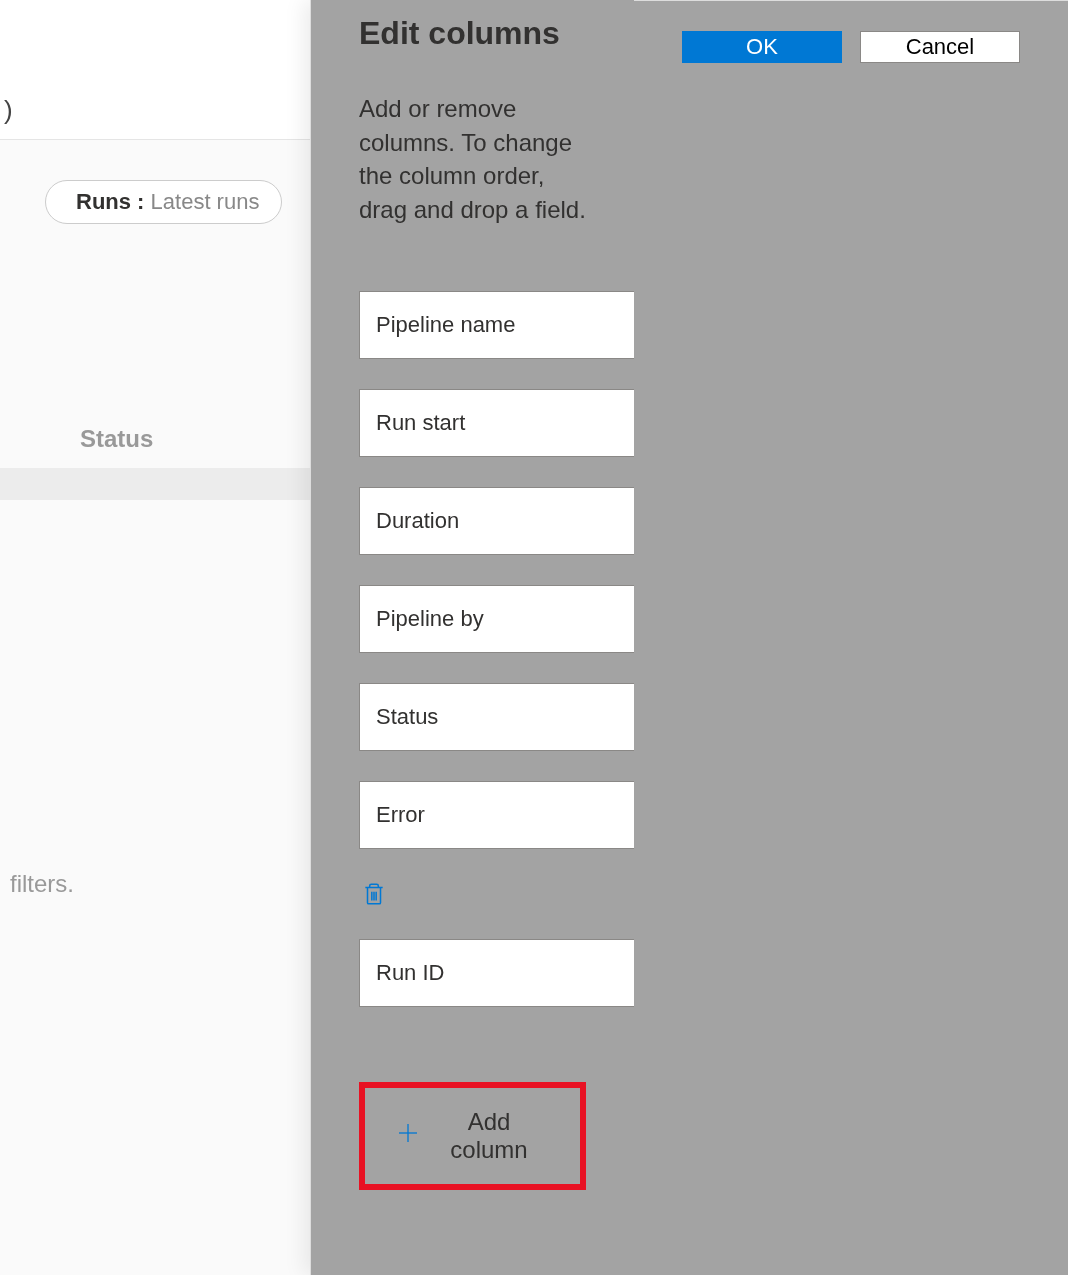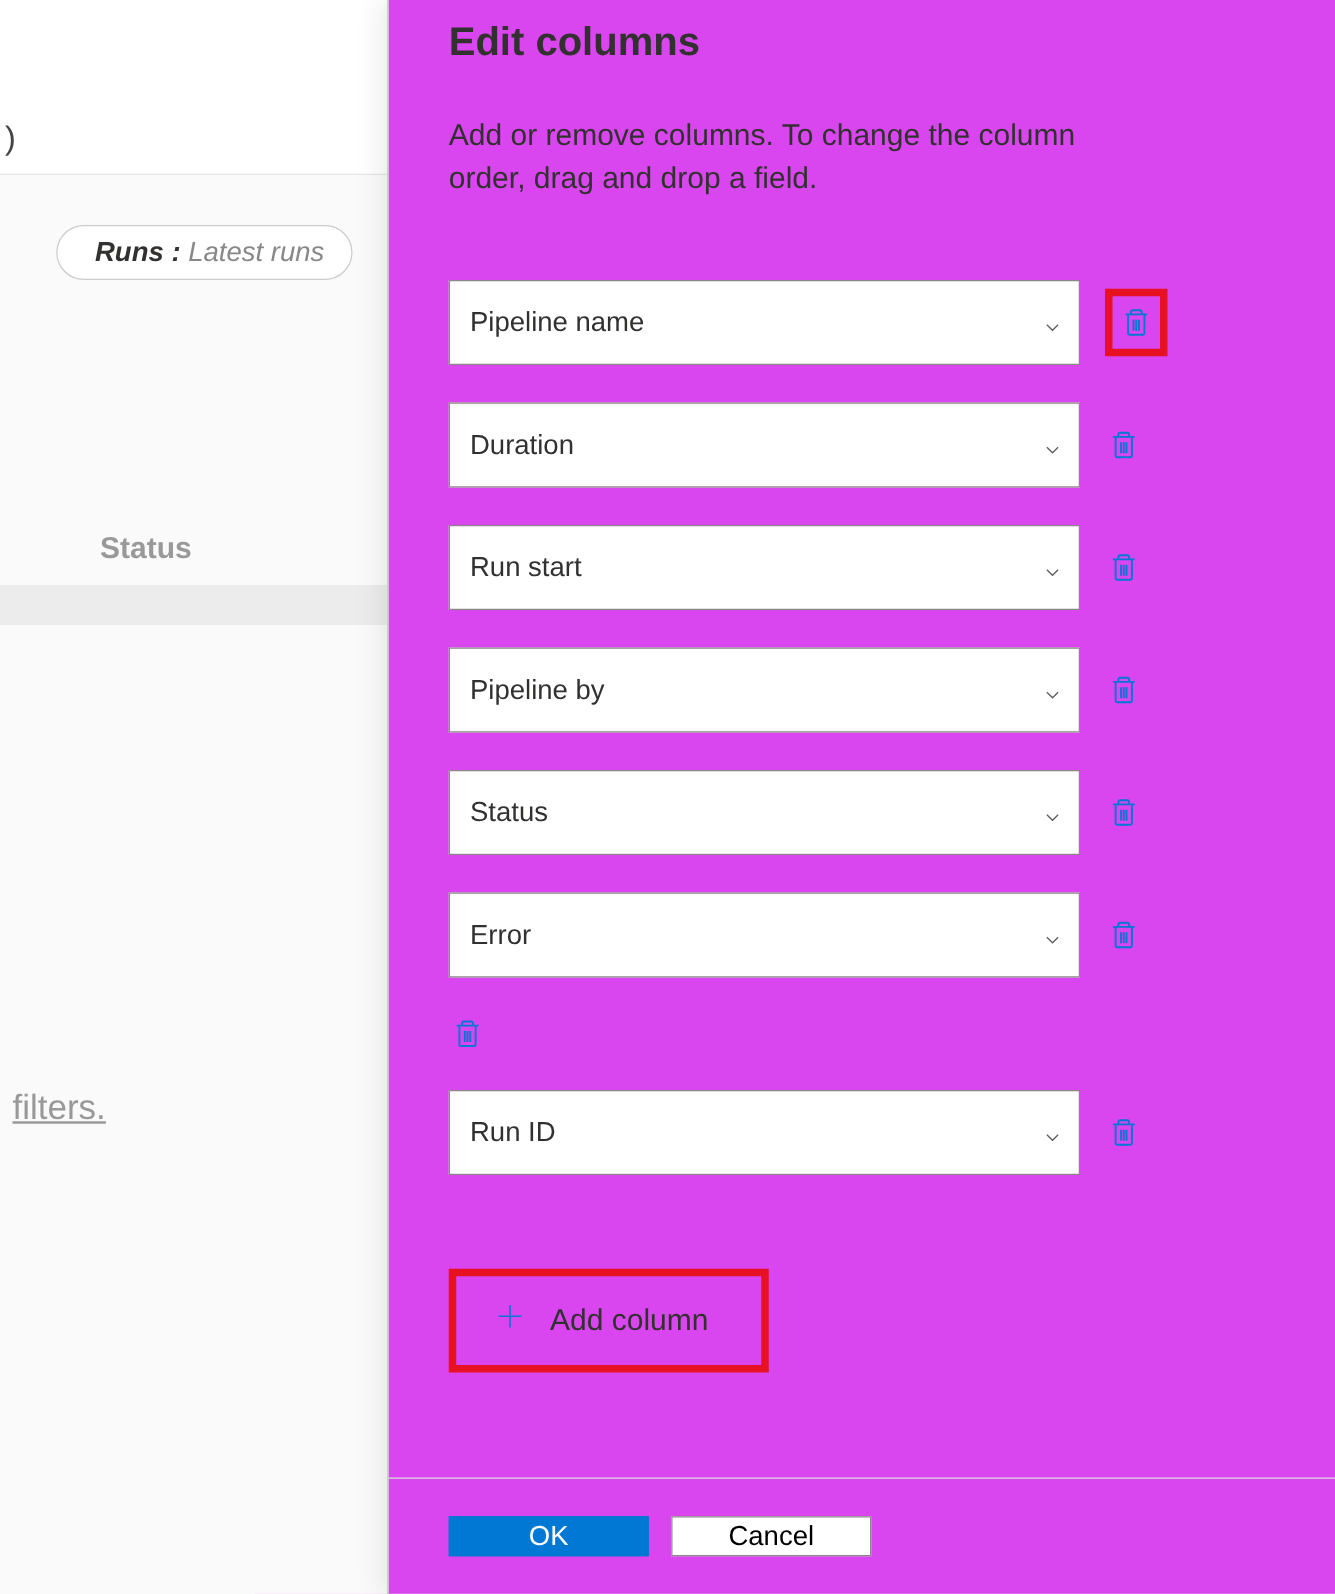--- a/index.html
+++ b/index.html
@@ -39,21 +39,20 @@
     }
     .filter-chip {
       position: absolute;
       left: 45px;
       top: 180px;
       border: 1px solid #ccc;
       border-radius: 28px;
       padding: 8px 22px 8px 30px;
       background: #fff;
       font-size: 22px;
-      font-style: italic;
     }
     .filter-chip .chip-label {
       color: #323130;
       font-weight: 600;
     }
     .filter-chip .chip-value {
       color: #888;
     }
     .bg-status {
       position: absolute;
@@ -68,35 +67,34 @@
       top: 468px;
       left: 0;
       width: 310px;
       height: 32px;
       background: #ececec;
     }
     .bg-filters {
       position: absolute;
       left: 10px;
       top: 870px;
-      font-size: 28px;
+      font-size: 24px;
       color: #999;
-      text-decoration: underline;
     }
     .panel {
       position: absolute;
       left: 310px;
       top: 0;
       right: 0;
       bottom: 0;
-      background: #d946ef;
+      background: #a3a3a3;
       border-left: 1px solid #ddd;
       box-shadow: -6px 0 20px rgba(0,0,0,0.08);
       display: flex;
-      flex-direction: column;
+      flex-direction: row;
     }
     .panel-body {
       padding: 15px 48px 0 48px;
       flex: 1;
       overflow: auto;
     }
     .panel-title {
       font-size: 32px;
       font-weight: 600;
       color: #323130;
@@ -248,39 +246,39 @@
                 <path d="M6 6v14a1 1 0 0 0 1 1h10a1 1 0 0 0 1-1V6"></path>
                 <line x1="10" y1="10" x2="10" y2="18"></line>
                 <line x1="12" y1="10" x2="12" y2="18"></line>
                 <line x1="14" y1="10" x2="14" y2="18"></line>
               </svg>
             </div>
           </div>
         </div>
         <div class="column-row">
           <div class="column-select">
+            <span>Run start</span>
+            <span class="chevron"><svg viewBox="0 0 24 24">
+                <polyline points="6 9 12 15 18 9"></polyline>
+              </svg></span>
+          </div>
+          <div class="delete-btn">
+            <svg viewBox="0 0 24 24">
+              <path d="M4 6h16"></path>
+              <path d="M8 6V4.5A1.5 1.5 0 0 1 9.5 3h5A1.5 1.5 0 0 1 16 4.5V6"></path>
+              <path d="M6 6v14a1 1 0 0 0 1 1h10a1 1 0 0 0 1-1V6"></path>
+              <line x1="10" y1="10" x2="10" y2="18"></line>
+              <line x1="12" y1="10" x2="12" y2="18"></line>
+              <line x1="14" y1="10" x2="14" y2="18"></line>
+            </svg>
+          </div>
+        </div>
+        <div class="column-row">
+          <div class="column-select">
             <span>Duration</span>
-            <span class="chevron"><svg viewBox="0 0 24 24">
-                <polyline points="6 9 12 15 18 9"></polyline>
-              </svg></span>
-          </div>
-          <div class="delete-btn">
-            <svg viewBox="0 0 24 24">
-              <path d="M4 6h16"></path>
-              <path d="M8 6V4.5A1.5 1.5 0 0 1 9.5 3h5A1.5 1.5 0 0 1 16 4.5V6"></path>
-              <path d="M6 6v14a1 1 0 0 0 1 1h10a1 1 0 0 0 1-1V6"></path>
-              <line x1="10" y1="10" x2="10" y2="18"></line>
-              <line x1="12" y1="10" x2="12" y2="18"></line>
-              <line x1="14" y1="10" x2="14" y2="18"></line>
-            </svg>
-          </div>
-        </div>
-        <div class="column-row">
-          <div class="column-select">
-            <span>Run start</span>
             <span class="chevron"><svg viewBox="0 0 24 24">
                 <polyline points="6 9 12 15 18 9"></polyline>
               </svg></span>
           </div>
           <div class="delete-btn">
             <svg viewBox="0 0 24 24">
               <path d="M4 6h16"></path>
               <path d="M8 6V4.5A1.5 1.5 0 0 1 9.5 3h5A1.5 1.5 0 0 1 16 4.5V6"></path>
               <path d="M6 6v14a1 1 0 0 0 1 1h10a1 1 0 0 0 1-1V6"></path>
               <line x1="10" y1="10" x2="10" y2="18"></line>

